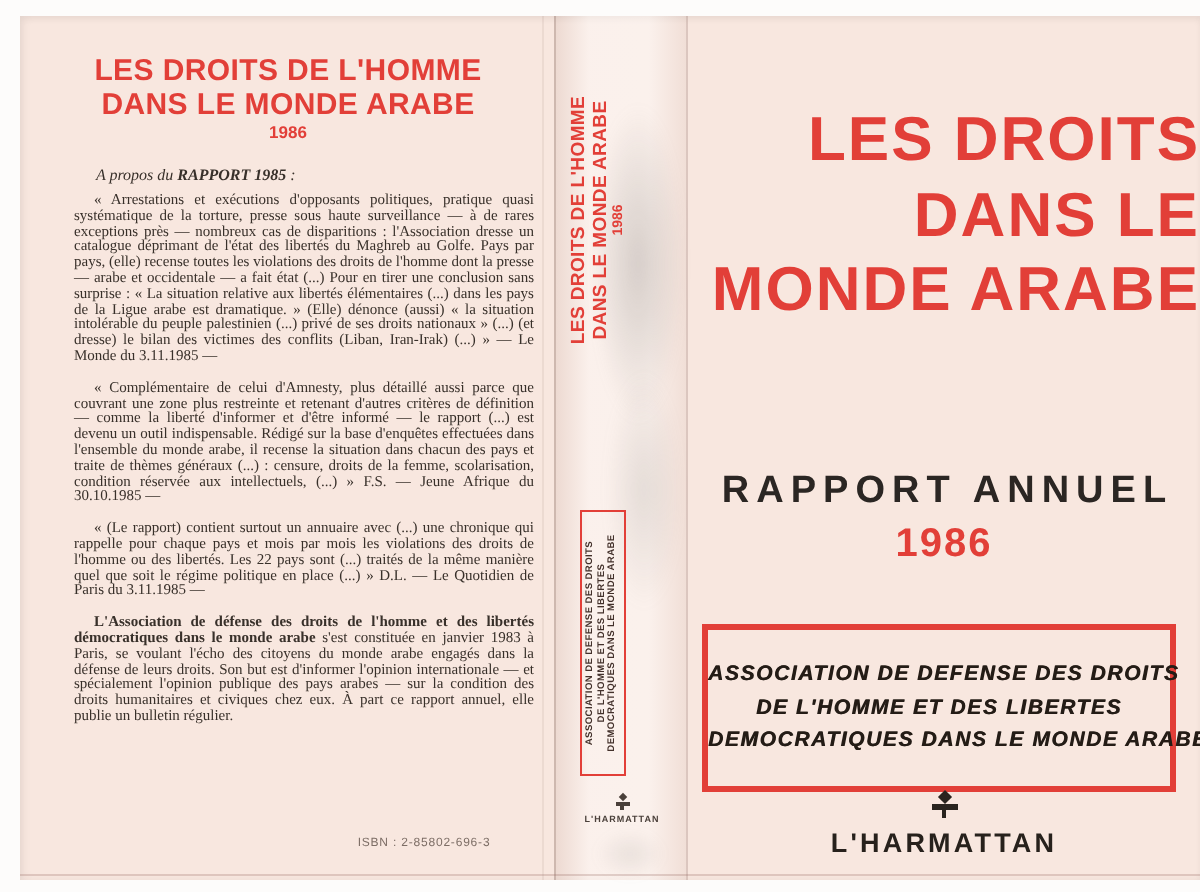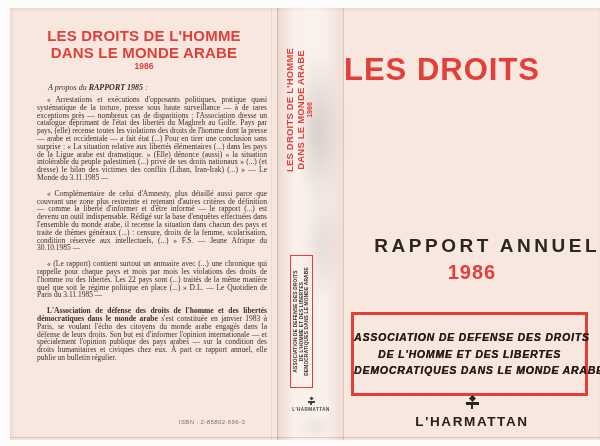--- a/index.html
+++ b/index.html
@@ -87,26 +87,26 @@
   .mini-logo .d{width:3px;height:3px;background:#4a403a;transform:rotate(45deg);}
   .mini-logo .b{width:7px;height:1.5px;background:#4a403a;margin-top:1px;}
   .mini-logo .s{width:1.5px;height:2px;background:#4a403a;margin-top:0.5px;}
   .spine-pub{
     font-family:"Liberation Sans", sans-serif;font-weight:bold;
     font-size:4.5px;letter-spacing:0.5px;
   }
 
   
   .fc-title{
-    position:absolute;left:344px;top:51px;width:256px;text-align:left;
+    position:absolute;left:344px;top:51px;width:256px;text-align:right;
     font-family:"Liberation Sans", sans-serif;font-weight:bold;
     font-size:31px;line-height:37.5px;letter-spacing:1px;color:var(--red);
   }
   .fc-report{
-    position:absolute;left:344px;top:235px;width:256px;text-align:right;
+    position:absolute;left:344px;top:235px;width:256px;text-align:center;
     font-family:"Liberation Sans", sans-serif;font-weight:bold;
     font-size:19px;letter-spacing:3.5px;padding-left:3.5px;box-sizing:border-box;
     color:#2b2623;
   }
   .fc-year{
     position:absolute;left:344px;top:261px;width:256px;text-align:center;
     font-family:"Liberation Sans", sans-serif;font-weight:bold;
     font-size:20px;letter-spacing:1px;color:var(--red);
   }
   .fc-box{
@@ -176,20 +176,22 @@
       <div class="b"></div>
       <div class="s"></div>
     </div>
     <div class="spine-pub">L'HARMATTAN</div>
   </div>
 </div>
 
 <div>
   <div class="fc-title">
     <div>LES DROITS</div>
+    <div>DANS LE</div>
+    <div>MONDE ARABE</div>
   </div>
   <div class="fc-report">RAPPORT ANNUEL</div>
   <div class="fc-year">1986</div>
   <div class="fc-box">
     <div class="bl">ASSOCIATION DE DEFENSE DES DROITS</div>
     <div class="bl">DE L'HOMME ET DES LIBERTES</div>
     <div class="bl">DEMOCRATIQUES DANS LE MONDE ARABE</div>
   </div>
   <div class="fc-logo">
     <div class="d"></div>

